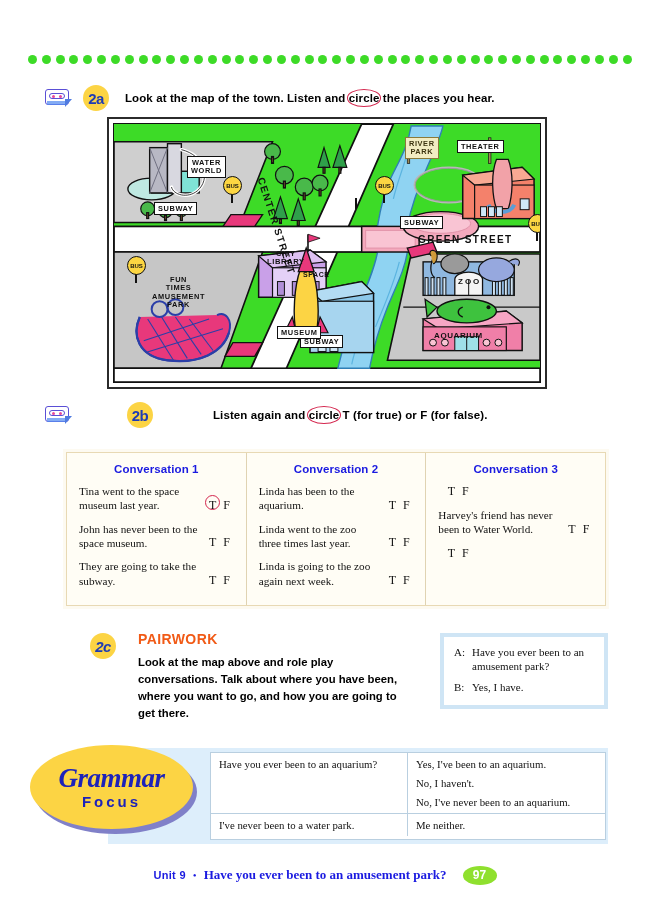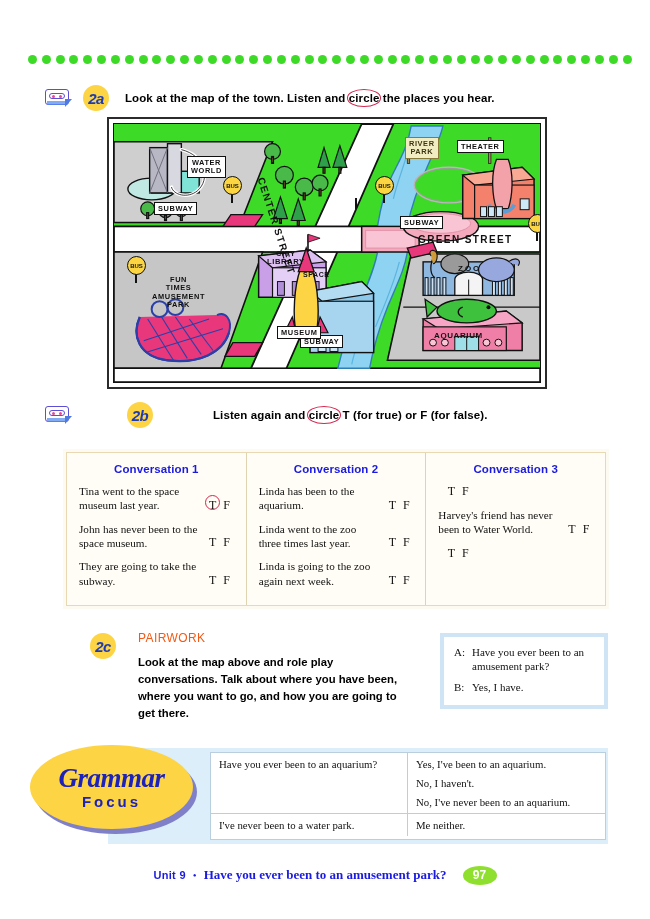--- a/index.html
+++ b/index.html
@@ -22,21 +22,21 @@
     border-radius:3px;background:#ffffff;box-sizing:border-box;}
   .tape .win:before,.tape .win:after{content:"";position:absolute;top:1px;width:3px;height:3px;
     border-radius:50%;background:#e8489a;}
   .tape .win:before{left:2px;} .tape .win:after{right:2px;}
   .tape .base{position:absolute;left:2px;top:12px;width:20px;height:4px;background:#5a8ff0;opacity:.75;}
   .tape .tail{position:absolute;left:20px;top:10px;width:0;height:0;
     border-top:8px solid #4f7be0;border-right:7px solid transparent;}
   .badge{flex:0 0 auto;width:26px;height:26px;border-radius:50%;background:#fcd444;
     display:flex;align-items:center;justify-content:center;margin-left:12px;
     font-family:"Liberation Sans",sans-serif;font-weight:bold;font-size:15px;
-    color:#1d3bb5;font-style:italic;letter-spacing:-0.5px;}
+    color:#1d3bb5;letter-spacing:-0.5px;}
   .act-text{margin-left:16px;font-family:"Liberation Sans",sans-serif;font-weight:bold;
     font-size:11.5px;color:#000;white-space:nowrap;letter-spacing:.1px;}
   .circled{position:relative;display:inline-block;padding:0 0;}
   .circled:after{content:"";position:absolute;left:-2px;top:-3px;right:-2px;bottom:-3px;
     border:1.3px solid #d4264e;border-radius:50%;}
 
   
   .map-wrap{position:absolute;left:107px;top:117px;width:440px;height:272px;
     border:2px solid #2b2b2b;background:#ffffff;box-sizing:border-box;padding:4px;}
   .map{position:relative;width:100%;height:100%;overflow:hidden;background:#3ddb27;
@@ -70,21 +70,21 @@
   .tf-tf .mark{position:relative;}
   .tf-tf .mark:after{content:"";position:absolute;left:-1px;top:-3px;width:15px;height:15px;
     border:1.3px solid #d4264e;border-radius:50%;box-sizing:border-box;}
 
   
   .pw-badge{position:absolute;left:90px;top:633px;width:26px;height:26px;border-radius:50%;
     background:#fcd444;display:flex;align-items:center;justify-content:center;
     font-family:"Liberation Sans",sans-serif;font-weight:bold;font-size:15px;color:#1d3bb5;
     font-style:italic;letter-spacing:-0.5px;}
   .pw-title{position:absolute;left:138px;top:631px;font-family:"Liberation Sans",sans-serif;
-    font-weight:normal;font-size:12px;color:#f15a16;letter-spacing:.4px;}
+    font-weight:bold;font-size:14px;color:#f15a16;letter-spacing:.4px;}
   .pw-body{position:absolute;left:138px;top:654px;width:272px;
     font-family:"Liberation Sans",sans-serif;font-weight:bold;font-size:11.3px;color:#000;
     line-height:1.5;}
   .dialog{position:absolute;left:440px;top:633px;width:168px;height:76px;
     background:#fff;border:4px solid #cfe5f5;box-sizing:border-box;padding:8px 10px;}
   .dline{display:flex;font-family:"Liberation Serif",serif;font-size:11px;color:#111;
     line-height:1.3;margin-bottom:6px;}
   .dline b{font-weight:normal;flex:0 0 18px;}
   .dline span{flex:1;}
 
@@ -351,21 +351,21 @@
     <div class="maplabel" style="left:286px;top:92px;">SUBWAY</div>
     <div class="maplabel" style="left:186px;top:211px;">SUBWAY</div>
     <div class="maplabel" style="left:150px;top:124px;border:none;background:transparent;font-size:7.6px;">CITY
 LIBRARY</div>
     <div class="maplabel" style="left:35px;top:150px;border:none;background:transparent;line-height:1.15;font-size:7.4px;">FUN
 TIMES
 AMUSEMENT
 PARK</div>
     <div class="maplabel" style="left:186px;top:145px;border:none;background:transparent;font-size:7px;width:9px;line-height:1.05;word-break:break-all;">SPACE</div>
     <div class="maplabel" style="left:163px;top:202px;">MUSEUM</div>
-    <div class="maplabel" style="left:341px;top:139px;border:none;background:transparent;letter-spacing:2px;font-size:8px;">ZOO</div>
+    <div class="maplabel" style="left:341px;top:152px;border:none;background:transparent;letter-spacing:2px;font-size:8px;">ZOO</div>
     <div class="maplabel" style="left:317px;top:206px;border:none;background:transparent;font-size:8px;">AQUARIUM</div>
 
     <div class="streetname" style="left:152px;top:52px;transform:rotate(72deg);transform-origin:left top;">CENTER STREET</div>
     <div class="streetname" style="left:304px;top:110px;">GREEN STREET</div>
 
     <div class="buspost" style="left:117px;top:68px;"></div>
     <div class="busmark" style="left:109px;top:52px;">BUS</div>
     <div class="buspost" style="left:269px;top:68px;"></div>
     <div class="busmark" style="left:261px;top:52px;">BUS</div>
     <div class="buspost" style="left:422px;top:106px;"></div>

